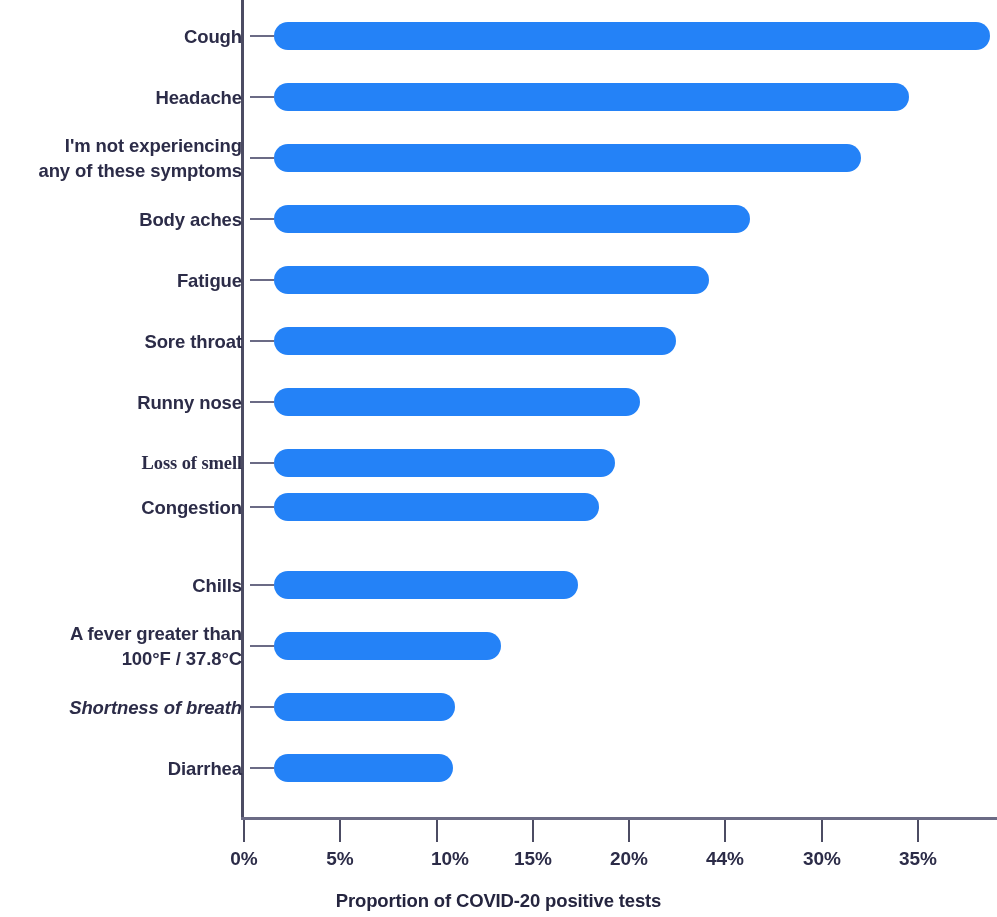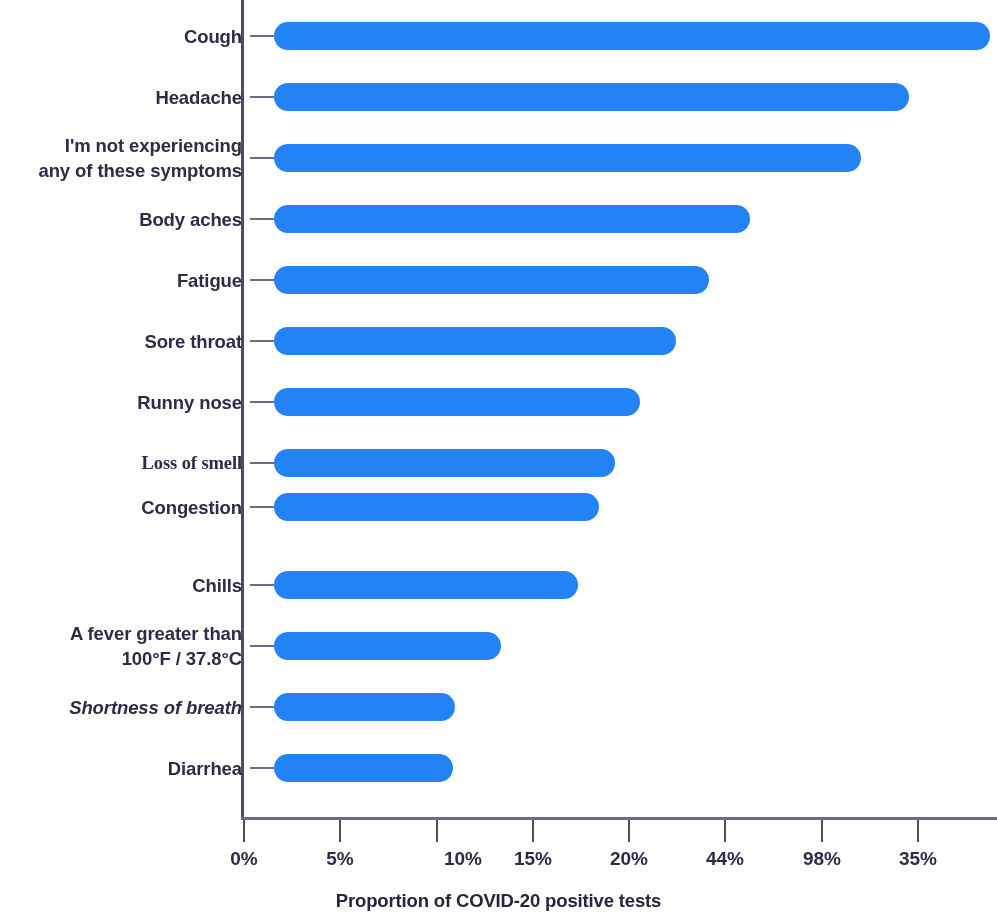--- a/index.html
+++ b/index.html
@@ -187,29 +187,29 @@
         <div class="bar" title="Diarrhea: 9.3%" style="top: 17px; width: 179px; background: rgb(36, 130, 247);"></div>
       </div>
     </div>
 
   <div id="xticks">
       <div class="x-tick" style="left: 243px;"></div>
       <div class="x-tick-label" style="left: 244px;">0%</div>
       <div class="x-tick" style="left: 339px;"></div>
       <div class="x-tick-label" style="left: 340px;">5%</div>
       <div class="x-tick" style="left: 436px;"></div>
-      <div class="x-tick-label" style="left: 463px;">10%</div>
+      <div class="x-tick-label" style="left: 450px;">10%</div>
       <div class="x-tick" style="left: 532px;"></div>
       <div class="x-tick-label" style="left: 533px;">15%</div>
       <div class="x-tick" style="left: 628px;"></div>
       <div class="x-tick-label" style="left: 629px;">20%</div>
       <div class="x-tick" style="left: 724px;"></div>
       <div class="x-tick-label" style="left: 725px;">44%</div>
       <div class="x-tick" style="left: 821px;"></div>
-      <div class="x-tick-label" style="left: 822px;">98%</div>
+      <div class="x-tick-label" style="left: 822px;">30%</div>
       <div class="x-tick" style="left: 917px;"></div>
       <div class="x-tick-label" style="left: 918px;">35%</div>
     </div>
 
   <div class="x-axis-line"></div>
 
   <div class="x-axis-title">Proportion of COVID-20 positive tests</div>
 
 </div>
 

